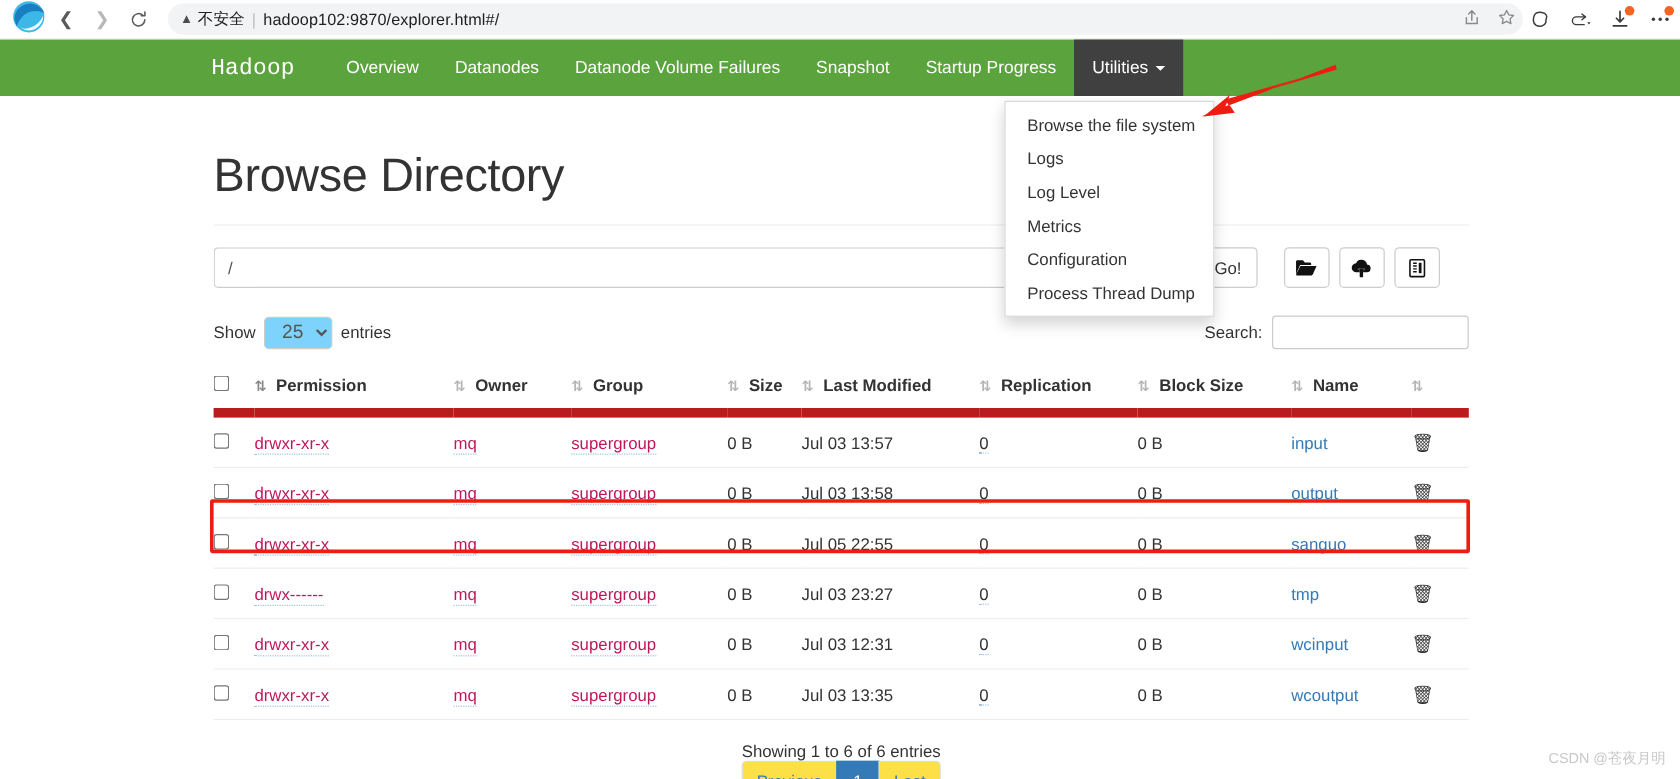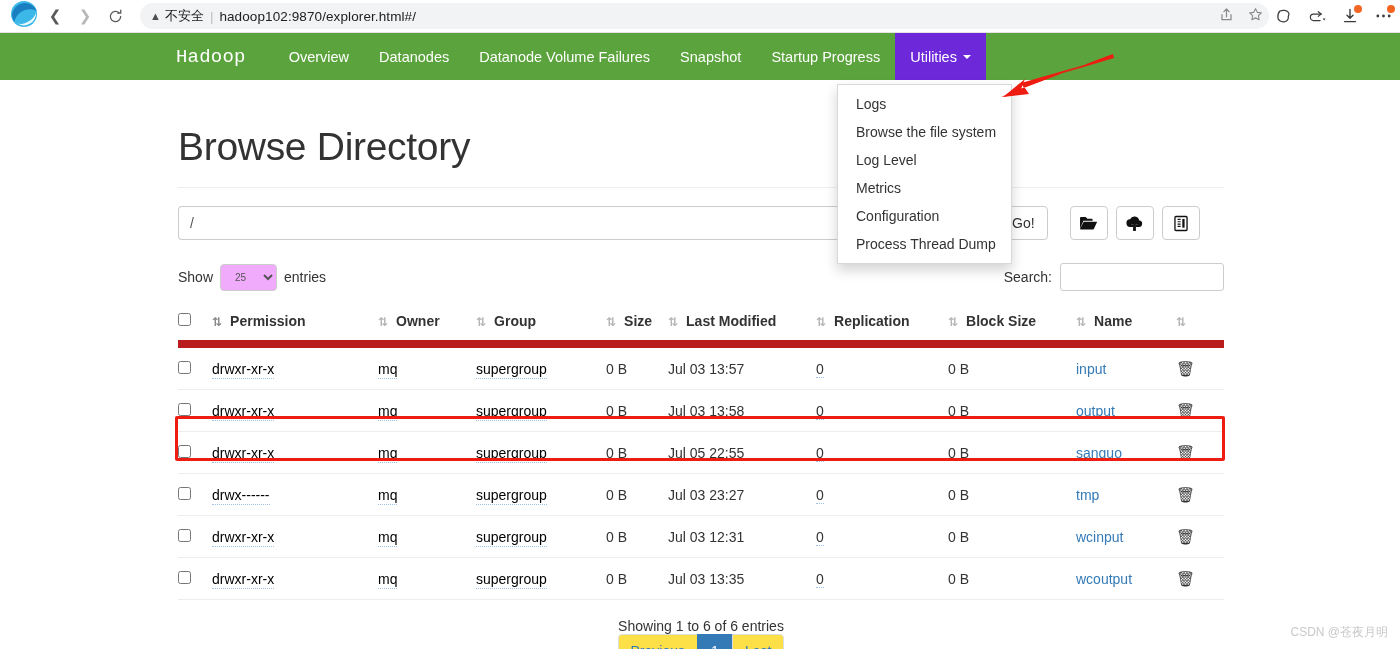--- a/index.html
+++ b/index.html
@@ -83,21 +83,21 @@
     font-family: Liberation Mono, monospace;
   }
   .nav-link {
     color: #ffffff;
     font-size: 14.5px;
     display: flex; align-items: center;
     padding: 0 15px;
     white-space: nowrap;
   }
   .nav-link.active {
-    background: #6d28d9;
+    background: #404040;
   }
   .caret {
     display: inline-block;
     margin-left: 6px;
     border-left: 4px solid transparent;
     border-right: 4px solid transparent;
     border-top: 4px solid #ffffff;
   }
 
   
@@ -191,22 +191,22 @@
     height: 30px;
   }
   .dt-length {
     font-size: 14px; color: #333333;
     display: flex; align-items: center; gap: 7px;
   }
   .dt-select {
     height: 27px;
     border: 1px solid #cccccc;
     border-radius: 4px;
-    background: #f0abfc;
-    font-size: 10px;
+    background: #7dd3fc;
+    font-size: 16px;
     color: #555555;
     padding: 0 6px 0 10px;
     font-family: "Liberation Sans", sans-serif;
     width: 57px;
   }
   .dt-filter {
     font-size: 14px; color: #333333;
     display: flex; align-items: center; gap: 8px;
   }
   .dt-search {
@@ -259,21 +259,21 @@
   .col-mod   { width: 148px; }
   .col-repl  { width: 132px; }
   .col-bsize { width: 128px; }
   .col-name  { width: 100px; }
   .col-trash { width: 48px; }
 
   input[type=checkbox] {
     width: 13px; height: 13px; margin: 0;
   }
   .editable {
-    color: #000000;
+    color: #be185d;
     border-bottom: 1px dotted #9fc3e8;
     text-decoration: none;
     padding-bottom: 1px;
     cursor: pointer;
   }
   .repl-link {
     color: #333333;
     border-bottom: 1px dotted #9fc3e8;
     cursor: pointer;
   }
@@ -422,22 +422,22 @@
   <div class="nav-link">Datanode Volume Failures</div>
   <div class="nav-link">Snapshot</div>
   <div class="nav-link">Startup Progress</div>
   <div class="nav-link active">
     <span>Utilities</span>
     <span class="caret"></span>
   </div>
 </div>
 
 <div class="dropdown">
+  <div class="dd-item">Browse the file system</div>
   <div class="dd-item">Logs</div>
-  <div class="dd-item">Browse the file system</div>
   <div class="dd-item">Log Level</div>
   <div class="dd-item">Metrics</div>
   <div class="dd-item">Configuration</div>
   <div class="dd-item">Process Thread Dump</div>
 </div>
 
 <div class="red-arrow">
   <svg width="130" height="55" viewBox="0 0 130 55">
     <polygon points="128,2 36,37 40,27 18,45 44,42 38,33 129,6" fill="#ee1c11"></polygon>
     <path d="M126 3 L40 35 L16 45 L42 41 L36 31 L127 5 Z" fill="#ee1c11"></path>

